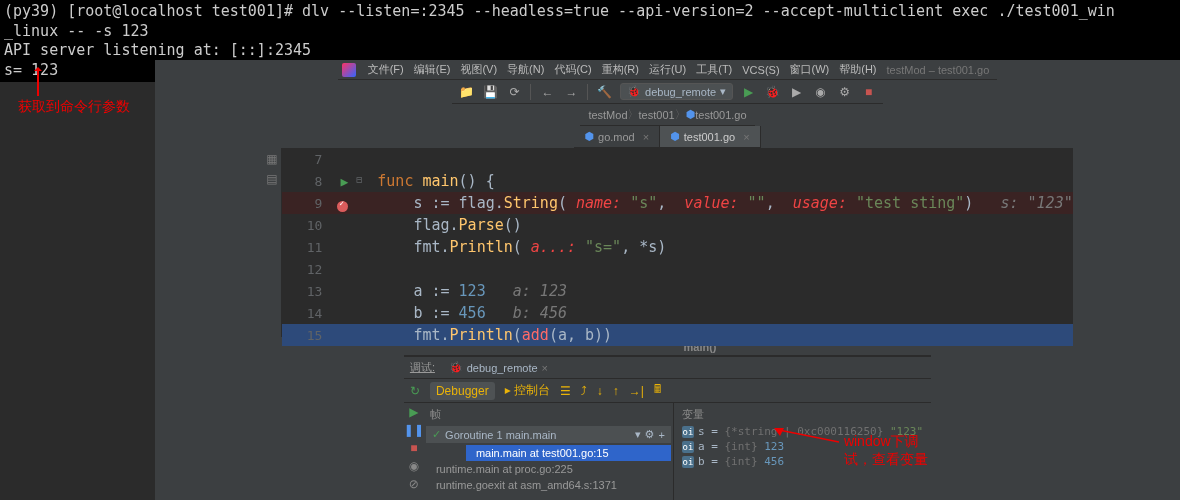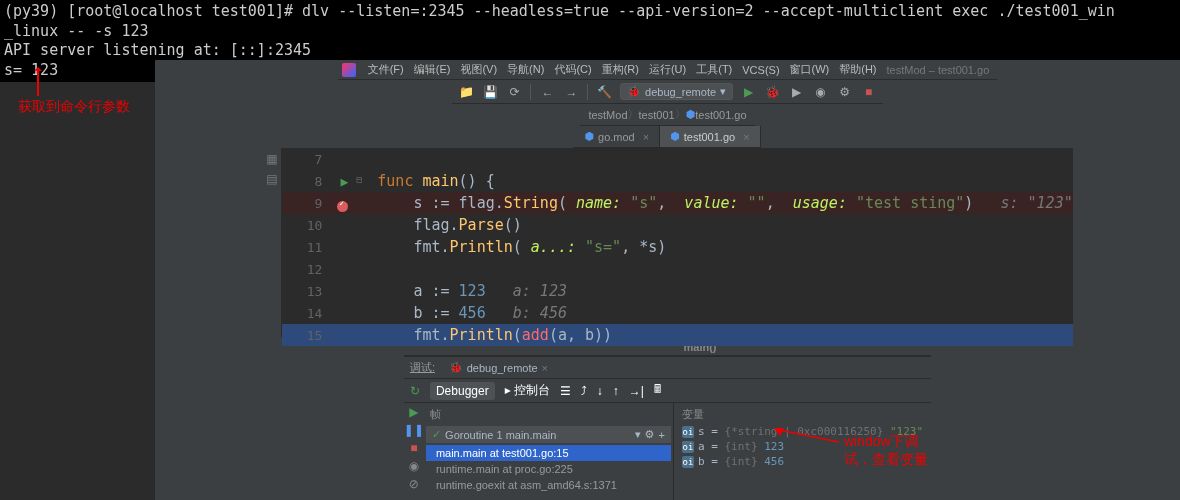--- a/index.html
+++ b/index.html
@@ -37,43 +37,43 @@
 .line.exec { background: #2d4a7a; }
 .gutter { width: 50px; text-align: right; color: #606366; padding-right: 10px; font-size: 13px; position: relative; }
 .gutter .play2 { position: absolute; right: -16px; color: #499c54; }
 .gutter .bpdot { position: absolute; right: -16px; width: 11px; height: 11px; background: #db5c5c; border-radius: 50%; top: 5px; }
 .gutter .bpdot.chk::after { content: "✓"; color: #fff; font-size: 8px; position: absolute; left: 2px; top: -2px; }
 .gutter .collapse { position: absolute; right: -30px; color: #606366; font-size: 10px; }
 .code { padding-left: 45px; white-space: pre; }
 .kw { color: #cc7832; }
 .fn { color: #ffc66d; }
 .str { color: #6a8759; }
-.param { color: #bef264; font-style: italic; margin-top: 20px; }
+.param { color: #ef4444; font-style: italic; margin-top: 20px; }
 .hint { color: #787878; font-style: italic; }
 .num { color: #6897bb; }
 .crumbbar { height: 18px; background: #3c3f41; border-top: 1px solid #2b2b2b; font-size: 11px; color: #888; padding-left: 65px; display: flex; align-items: center; font-weight: bold; }
 .debug-panel { height: 145px; background: #3c3f41; border-top: 2px solid #2b2b2b; display: flex; flex-direction: column; }
 .debug-tabs { height: 22px; display: flex; align-items: center; padding: 0 6px; gap: 8px; font-size: 11px; border-bottom: 1px solid #2b2b2b; }
 .debug-tabs .dlbl { color: #999; text-decoration: underline; }
 .debug-tabs .dtab { display: flex; align-items: center; gap: 4px; padding: 2px 6px; }
 .debug-tabs .bug3 { color: #8be65c; }
 .debug-tabs .close2 { color: #777; }
 .debug-toolbar { height: 24px; display: flex; align-items: center; padding: 0 6px; gap: 10px; border-bottom: 1px solid #2b2b2b; }
-.debug-toolbar .dbtn { color: #ffffff; font-size: 12px; }
+.debug-toolbar .dbtn { color: #eab308; font-size: 12px; }
 .debug-toolbar .active2 { background: #4e5254; padding: 2px 6px; border-radius: 3px; }
 .debug-body { flex: 1; display: flex; }
 .debug-left { width: 20px; background: #3c3f41; display: flex; flex-direction: column; align-items: center; gap: 4px; padding-top: 2px; }
 .debug-left .rerun { color: #499c54; }
 .debug-left .pause { color: #5394ec; }
 .debug-left .stop3 { color: #c75450; }
 .frames { width: 250px; border-right: 1px solid #2b2b2b; padding: 2px; font-size: 11px; }
 .frames .hdr { color: #888; padding: 2px 4px; display: flex; justify-content: space-between; }
 .frames .goroutine { background: #4c5052; padding: 2px 6px; margin: 2px 0; display: flex; align-items: center; gap: 4px; }
 .frames .frame { padding: 2px 10px; color: #999; }
-.frames .frame.sel { background: #2f65ca; color: #fff; }
+.frames .frame.sel { background: #2f65ca; color: #fff; margin-left: 40px; }
 .vars { flex: 1; padding: 2px 8px; font-size: 11px; position: relative; }
 .vars .hdr { color: #888; padding: 2px 0; }
 .vars .var { padding: 1px 0; font-family: Consolas, monospace; }
 .vars .vicon { display: inline-block; width: 12px; height: 12px; background: #4a708b; color: #fff; text-align: center; font-size: 9px; line-height: 12px; border-radius: 2px; margin-right: 4px; }
 .vars .vtype { color: #707070; }
 .vars .vval { color: #6897bb; }
 .vars .vstr { color: #6a8759; }
 .annotation2 { position: absolute; color: #e00; font-size: 14px; top: 30px; left: 170px; }
 .arrow2 { position: absolute; top: 25px; left: 100px; width: 65px; height: 18px; }
 .arrow2 svg { width: 100%; height: 100%; }

